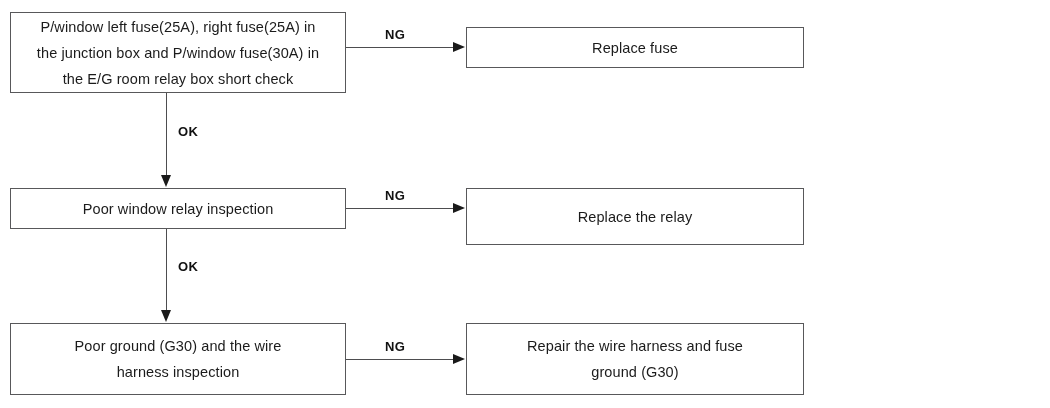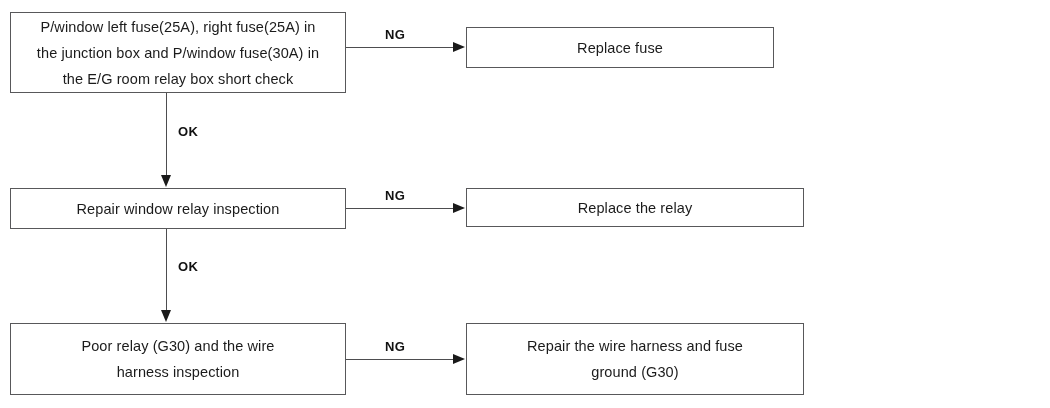--- a/index.html
+++ b/index.html
@@ -35,23 +35,23 @@
     color: #1b1b1b;
     padding: 0 6px;
     letter-spacing: 0.1px;
   }
   .node-text {
     display: block;
     white-space: pre-line;
   }
 
   #node-fuse-check   { left: 10px;  top: 12px;  width: 336px; height: 81px; }
-  #node-replace-fuse { left: 466px; top: 27px;  width: 308px; height: 41px; }
+  #node-replace-fuse { left: 466px; top: 27px;  width: 338px; height: 41px; }
   #node-relay-check  { left: 10px;  top: 188px; width: 336px; height: 41px; }
-  #node-replace-relay{ left: 466px; top: 188px; width: 338px; height: 39px; }
+  #node-replace-relay{ left: 466px; top: 188px; width: 338px; height: 57px; }
   #node-ground-check { left: 10px;  top: 323px; width: 336px; height: 72px; }
   #node-repair-harness{left: 466px; top: 323px; width: 338px; height: 72px; }
 
   
   .h-line {
     position: absolute;
     height: 1px;
     background: #4d4d4f;
   }
   .v-line {
@@ -123,37 +123,37 @@
 
   <div class="node" id="node-replace-fuse">
     <span class="node-text">Replace fuse</span>
   </div>
 
   <div class="v-line" id="conn-ok-1"></div>
   <div class="arrow-down" id="conn-ok-1-head"></div>
   <div class="edge-label" id="label-ok-1">OK</div>
 
   <div class="node" id="node-relay-check">
-    <span class="node-text">Repair window relay inspection</span>
+    <span class="node-text">Poor window relay inspection</span>
   </div>
 
   <div class="h-line" id="conn-ng-2"></div>
   <div class="arrow-right" id="conn-ng-2-head"></div>
   <div class="edge-label" id="label-ng-2">NG</div>
 
   <div class="node" id="node-replace-relay">
     <span class="node-text">Replace the relay</span>
   </div>
 
   <div class="v-line" id="conn-ok-2"></div>
   <div class="arrow-down" id="conn-ok-2-head"></div>
   <div class="edge-label" id="label-ok-2">OK</div>
 
   <div class="node" id="node-ground-check">
-    <span class="node-text">Poor relay (G30) and the wire
+    <span class="node-text">Poor ground (G30) and the wire
 harness inspection</span>
   </div>
 
   <div class="h-line" id="conn-ng-3"></div>
   <div class="arrow-right" id="conn-ng-3-head"></div>
   <div class="edge-label" id="label-ng-3">NG</div>
 
   <div class="node" id="node-repair-harness">
     <span class="node-text">Repair the wire harness and fuse
 ground (G30)</span>

